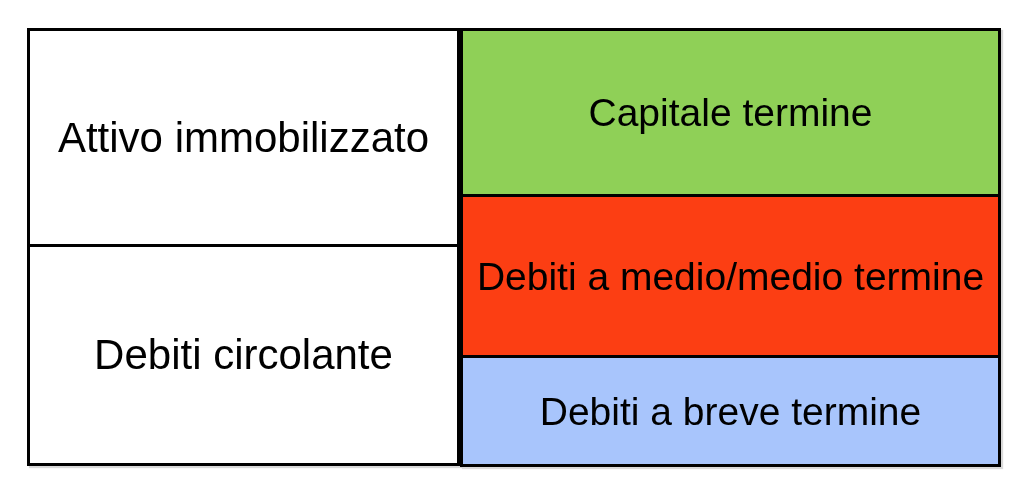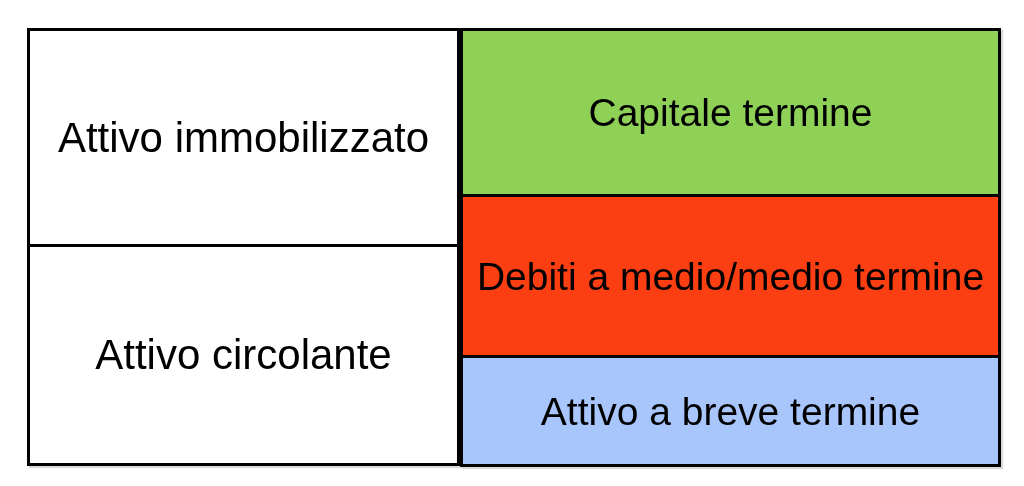--- a/index.html
+++ b/index.html
@@ -66,29 +66,29 @@
 </head>
 <body>
 
 <div class="canvas">
 
   <div class="column assets-column">
     <div class="cell bordered" style="height: 50%; background: rgb(255, 255, 255);">
       <span class="label">Attivo immobilizzato</span>
     </div>
     <div class="cell" style="height: 50%; background: rgb(255, 255, 255);">
-      <span class="label">Attivo circolante</span>
+      <span class="label">Debiti circolante</span>
     </div>
   </div>
 
   <div class="column liabilities-column">
     <div class="cell bordered" style="height: 38.3%; background: rgb(143, 208, 87);">
       <span class="label">Capitale termine</span>
     </div>
     <div class="cell bordered" style="height: 37.3%; background: rgb(252, 62, 19);">
       <span class="label">Debiti a medio/medio termine</span>
     </div>
     <div class="cell" style="height: 24.4%; background: rgb(168, 197, 252);">
-      <span class="label">Attivo a breve termine</span>
+      <span class="label">Debiti a breve termine</span>
     </div>
   </div>
 
 </div>
 
 </body></html>

